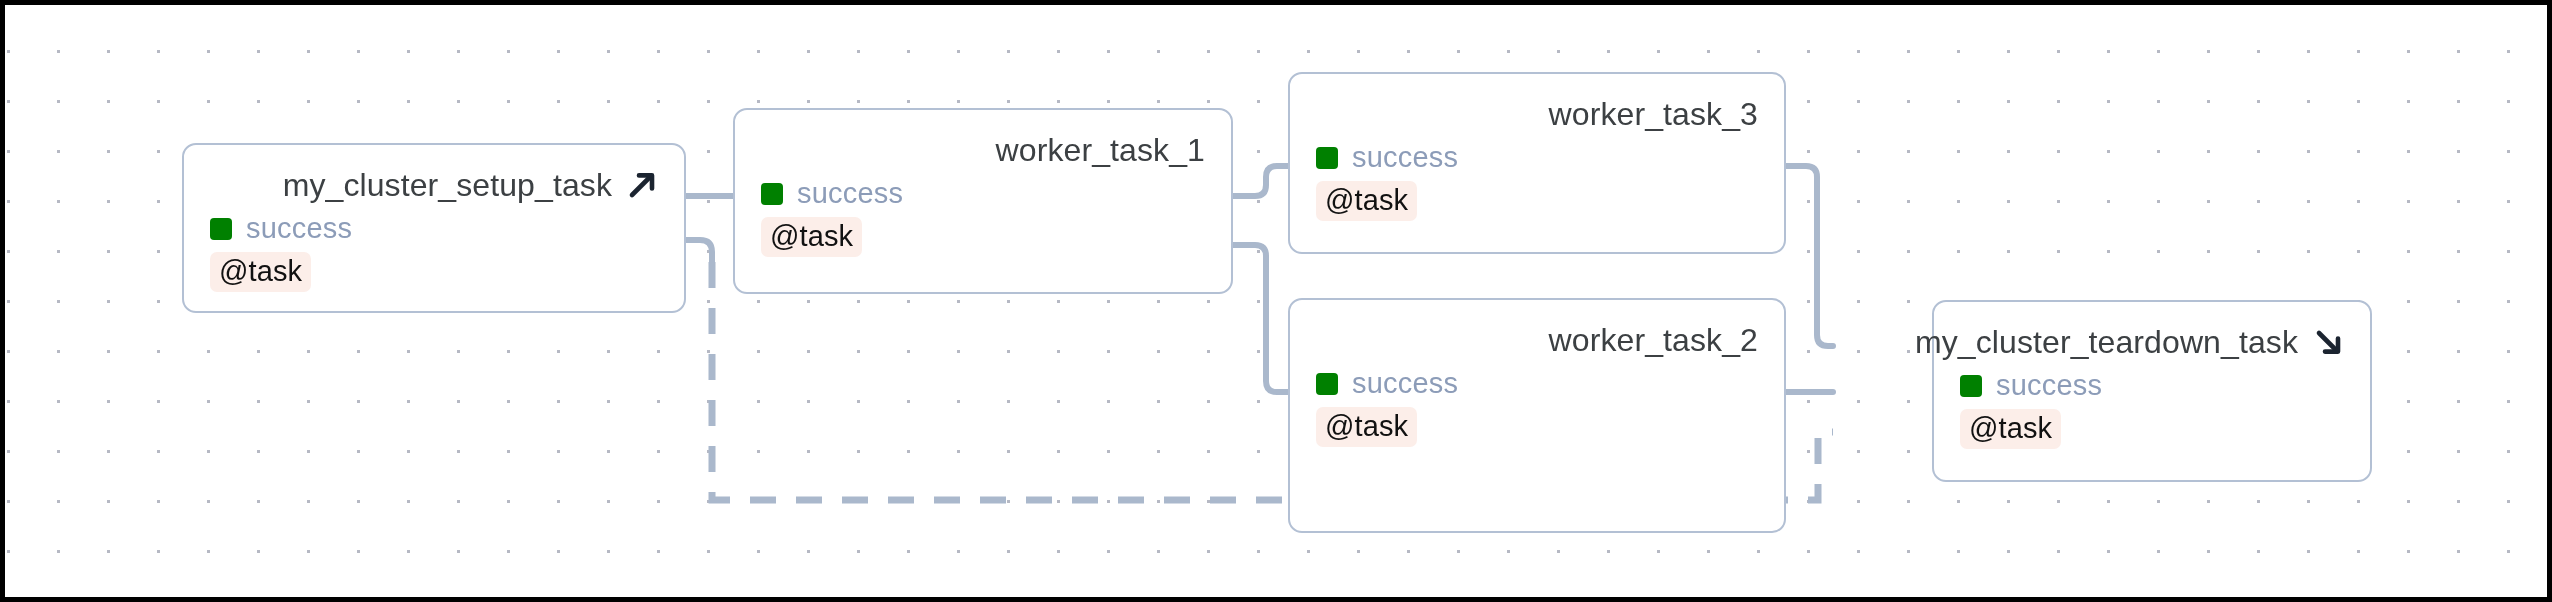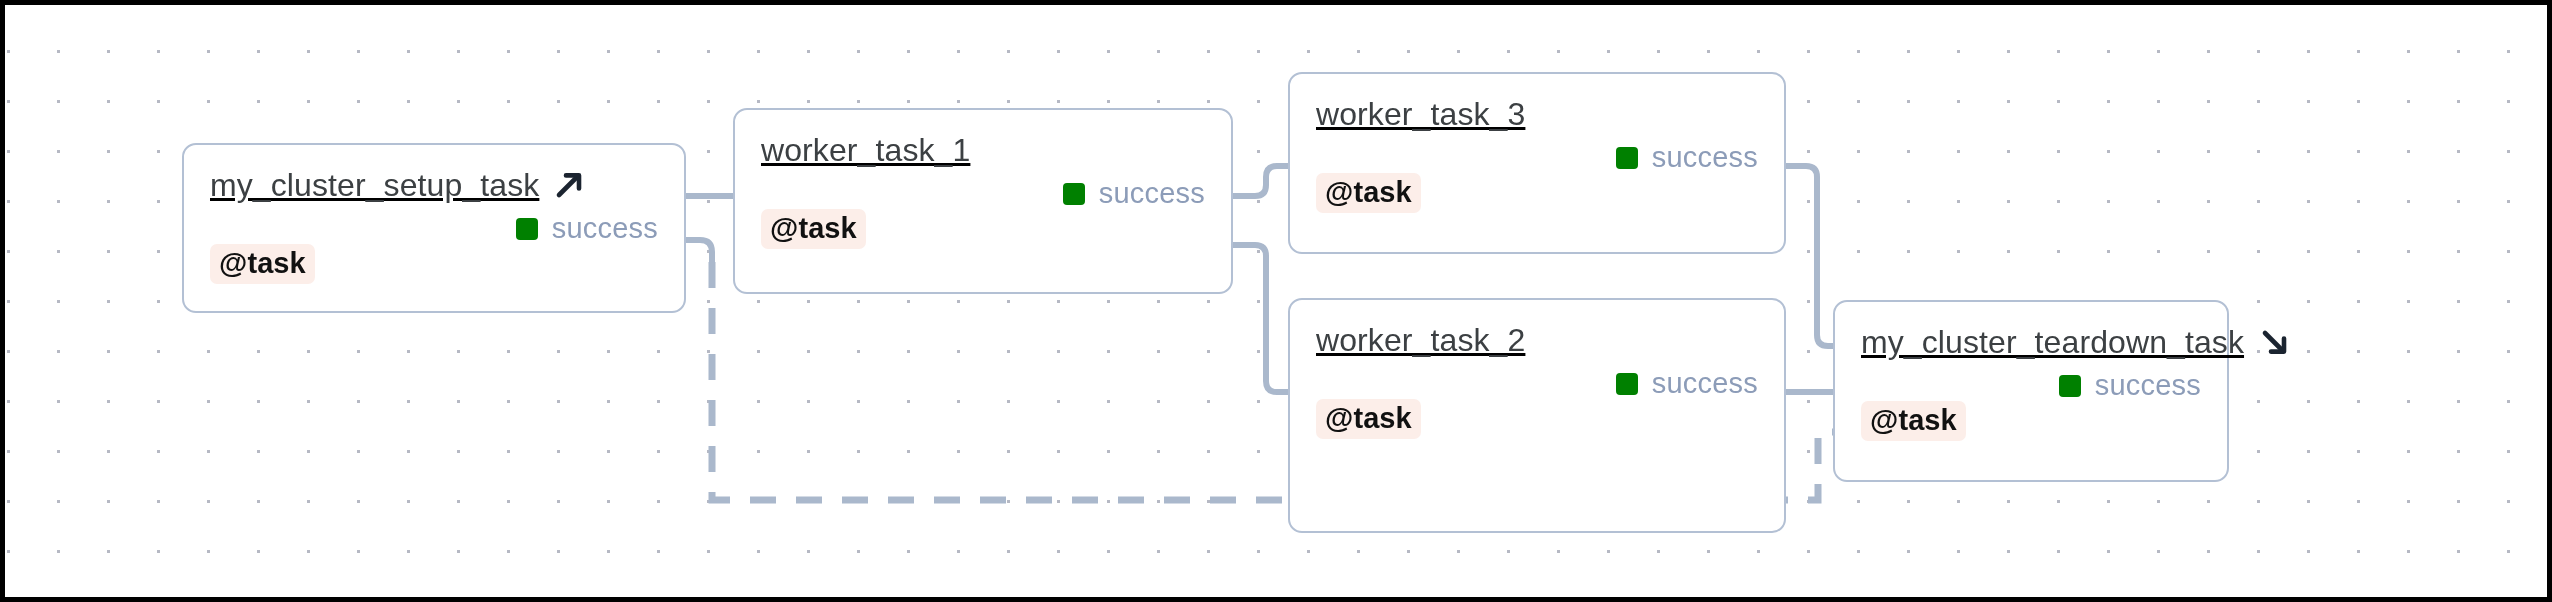--- a/index.html
+++ b/index.html
@@ -54,59 +54,57 @@
     box-sizing: border-box;
     background: #ffffff;
     border: 2px solid #b3c0d4;
     border-radius: 14px;
     z-index: 10;
     padding: 22px 26px 20px 26px;
   }
   .node-title-row {
     display: flex;
     align-items: flex-start;
-    justify-content: flex-start;
+    justify-content: flex-end;
     gap: 14px;
-    text-decoration: underline;
   }
   .node-title {
     font-size: 32px;
     line-height: 36px;
     color: #3c4043;
     font-weight: 400;
     letter-spacing: 0.1px;
     white-space: nowrap;
   }
   .node-arrow {
     flex: 0 0 auto;
     width: 32px;
     height: 32px;
     margin-top: 2px;
   }
   .node-status-row {
     display: flex;
     align-items: center;
     gap: 14px;
     margin-top: 10px;
-    justify-content: flex-end;
   }
   .status-swatch {
     width: 22px;
     height: 22px;
     border-radius: 4px;
     flex: 0 0 auto;
   }
   .status-label {
     font-size: 29px;
     line-height: 31px;
     color: #8c9cb8;
     letter-spacing: 0.2px;
   }
   .node-badge-row {
-    font-weight: bold;
+    margin-top: 8px;
   }
   .node-badge {
     display: inline-block;
     background: #fceee9;
     color: #111111;
     font-size: 29px;
     line-height: 34px;
     padding: 2px 9px 4px 9px;
     border-radius: 7px;
     letter-spacing: 0.1px;
@@ -185,21 +183,21 @@
     </div>
     <div class="node-status-row">
       <span class="status-swatch" style="background:#008000;"></span>
       <span class="status-label">success</span>
     </div>
     <div class="node-badge-row">
       <span class="node-badge">@task</span>
     </div>
   </div>
 
-  <div class="node" style="left:1833px; top:300px; width:396px; height:182px;">
+  <div class="node" style="left:1932px; top:300px; width:440px; height:182px;">
     <div class="node-title-row">
       <span class="node-title">my_cluster_teardown_task</span>
       <svg class="node-arrow" viewBox="0 0 32 32" xmlns="http://www.w3.org/2000/svg">
         <path d="M 7 7 L 25 25" stroke="#1b2430" stroke-width="4.6" stroke-linecap="round" fill="none"></path>
         <path d="M 26 12.6 L 26 25.6 L 13 25.6" stroke="#1b2430" stroke-width="4.6" stroke-linecap="round" stroke-linejoin="round" fill="none"></path>
       </svg>
     </div>
     <div class="node-status-row">
       <span class="status-swatch" style="background:#008000;"></span>
       <span class="status-label">success</span>

